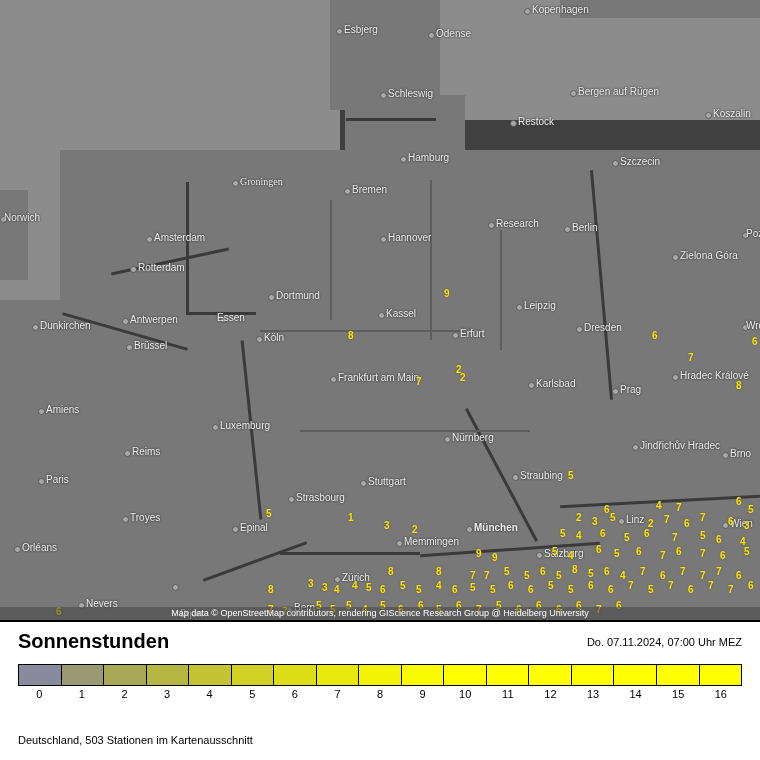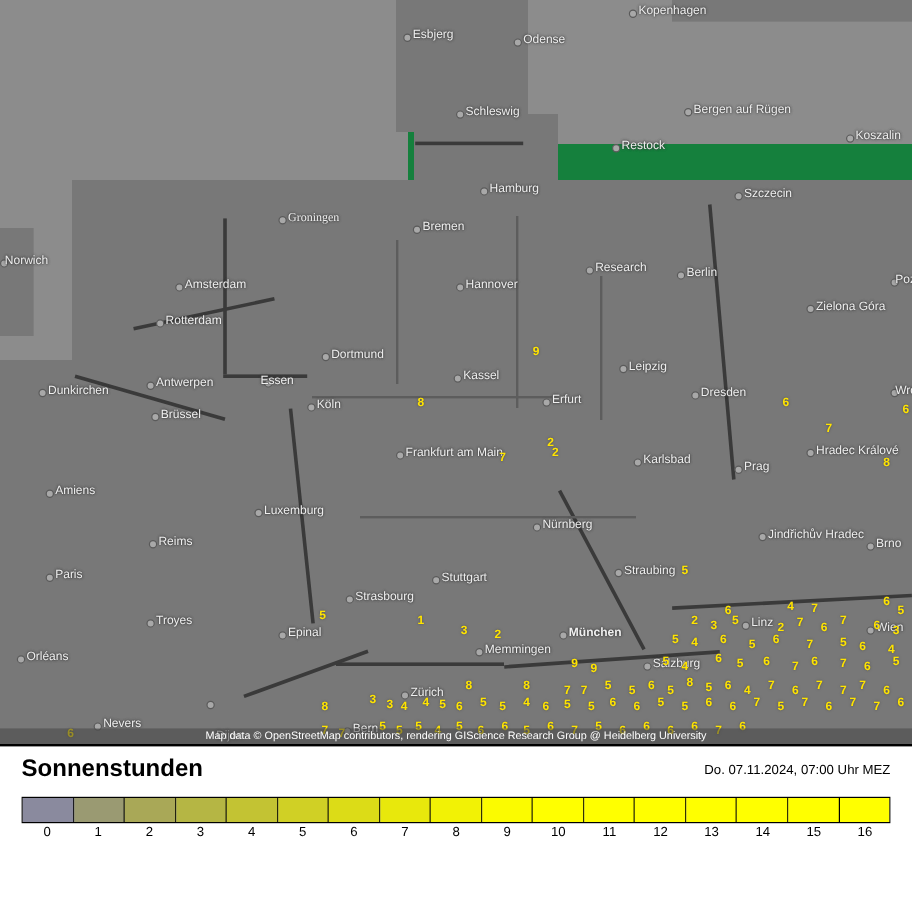--- a/index.html
+++ b/index.html
@@ -17,21 +17,21 @@
     position: relative;
     width: 760px;
     height: 760px;
   }
 
   
   #map {
     position: relative;
     width: 760px;
     height: 620px;
-    background: #15803d;
+    background: #404040;
     overflow: hidden;
   }
   .sea {
     position: absolute;
     background: #8c8c8c;
   }
   .landmass {
     position: absolute;
     background: #787878;
   }
@@ -450,15 +450,16 @@
         <div class="scale-label">8</div>
         <div class="scale-label">9</div>
         <div class="scale-label">10</div>
         <div class="scale-label">11</div>
         <div class="scale-label">12</div>
         <div class="scale-label">13</div>
         <div class="scale-label">14</div>
         <div class="scale-label">15</div>
         <div class="scale-label">16</div>
       </div>
+    <div id="panel-footer">Deutschland, 503 Stationen im Kartenausschnitt</div>
   </div>
 
 </div>
 
 </body></html>

